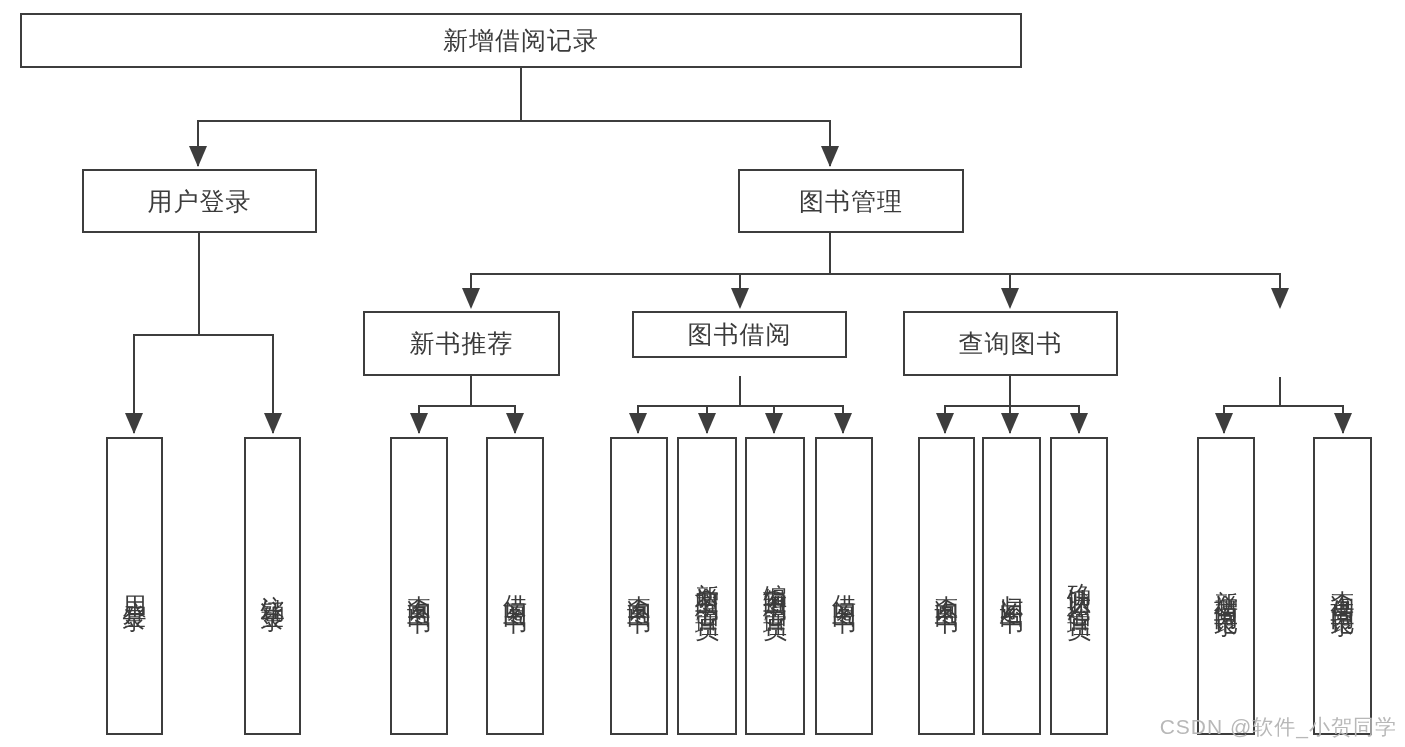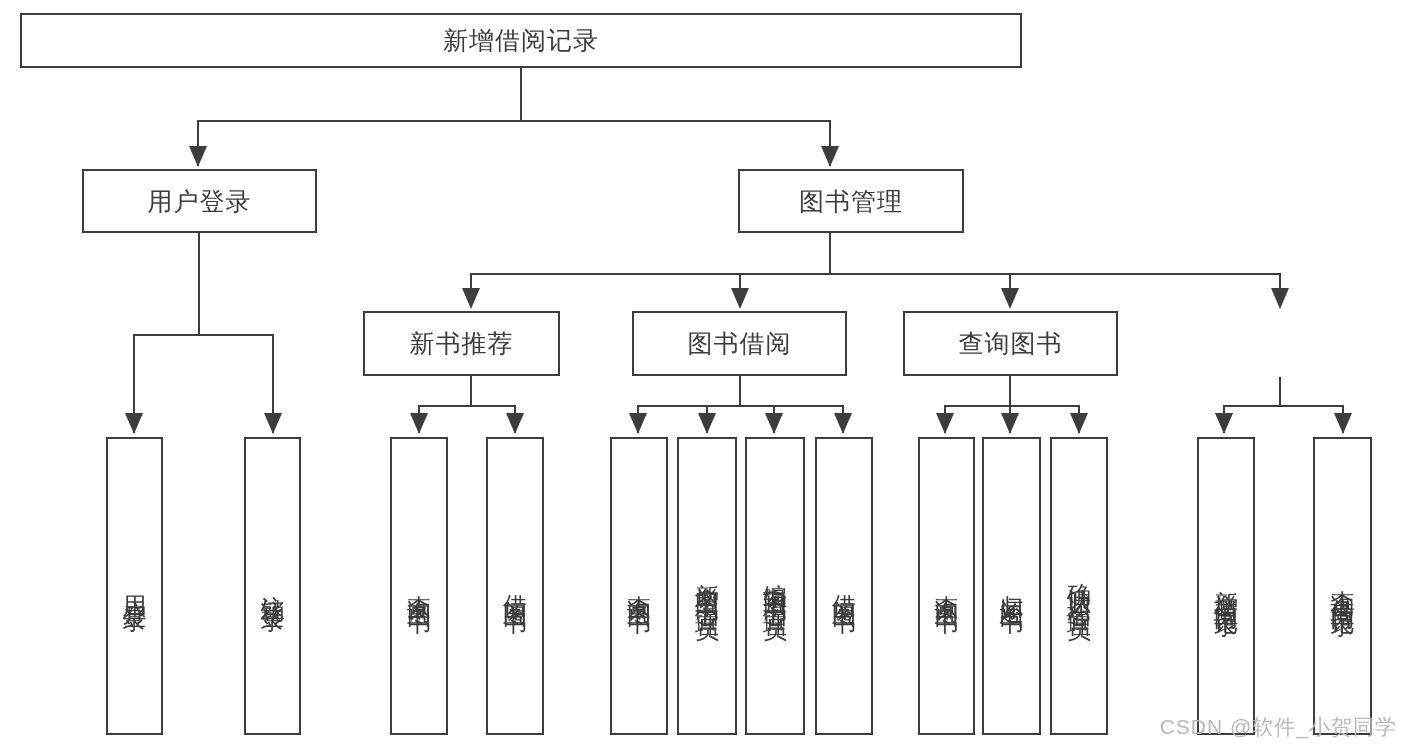--- a/index.html
+++ b/index.html
@@ -65,21 +65,21 @@
   </div>
 
   <div class="box" style="left:712px;top:169px;width:226px;height:64px;margin-left:26px;">
     <span>图书管理</span>
   </div>
 
   <div class="box" style="left:363px;top:311px;width:197px;height:65px;">
     <span>新书推荐</span>
   </div>
 
-  <div class="box" style="left:632px;top:311px;width:215px;height:65px;align-items:center;">
+  <div class="box" style="left:632px;top:311px;width:215px;height:47px;align-items:center;">
     <span>图书借阅</span>
   </div>
 
   <div class="box" style="left:903px;top:311px;width:215px;height:65px;">
     <span>查询图书</span>
   </div>
 
 
   <div class="leaf" style="left:106px;top:437px;width:57px;height:298px;">用户登录</div>
 

